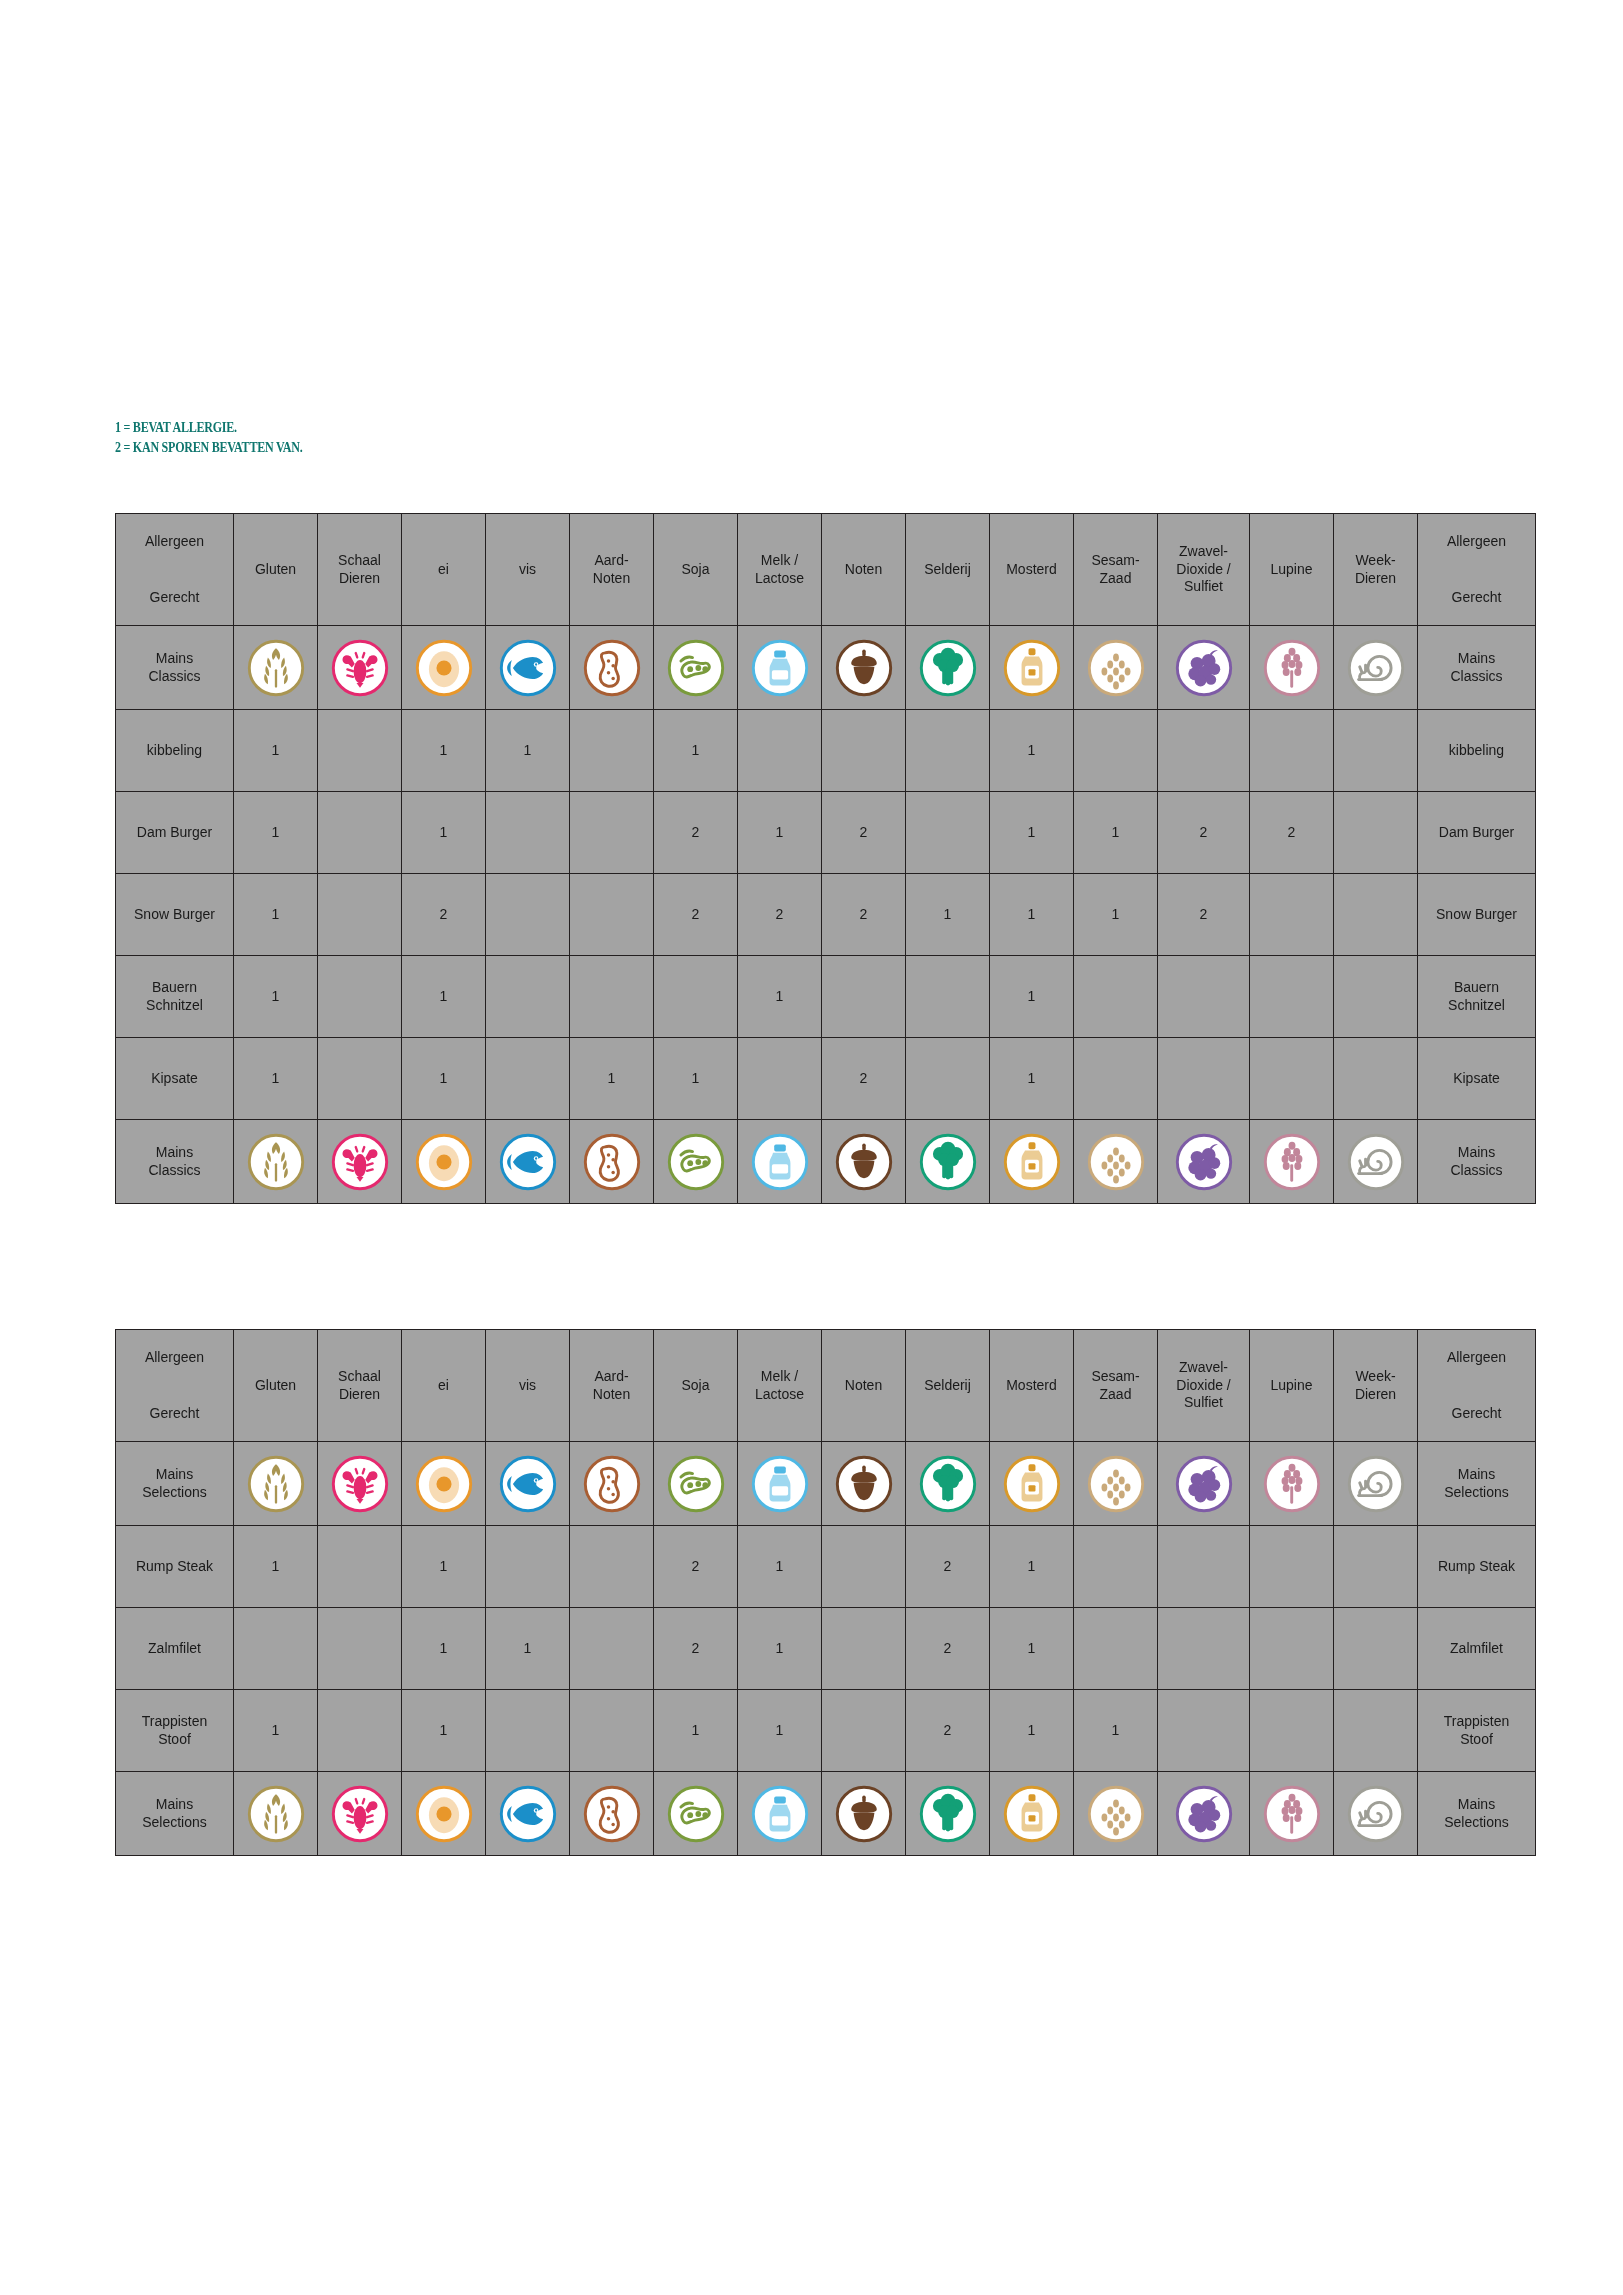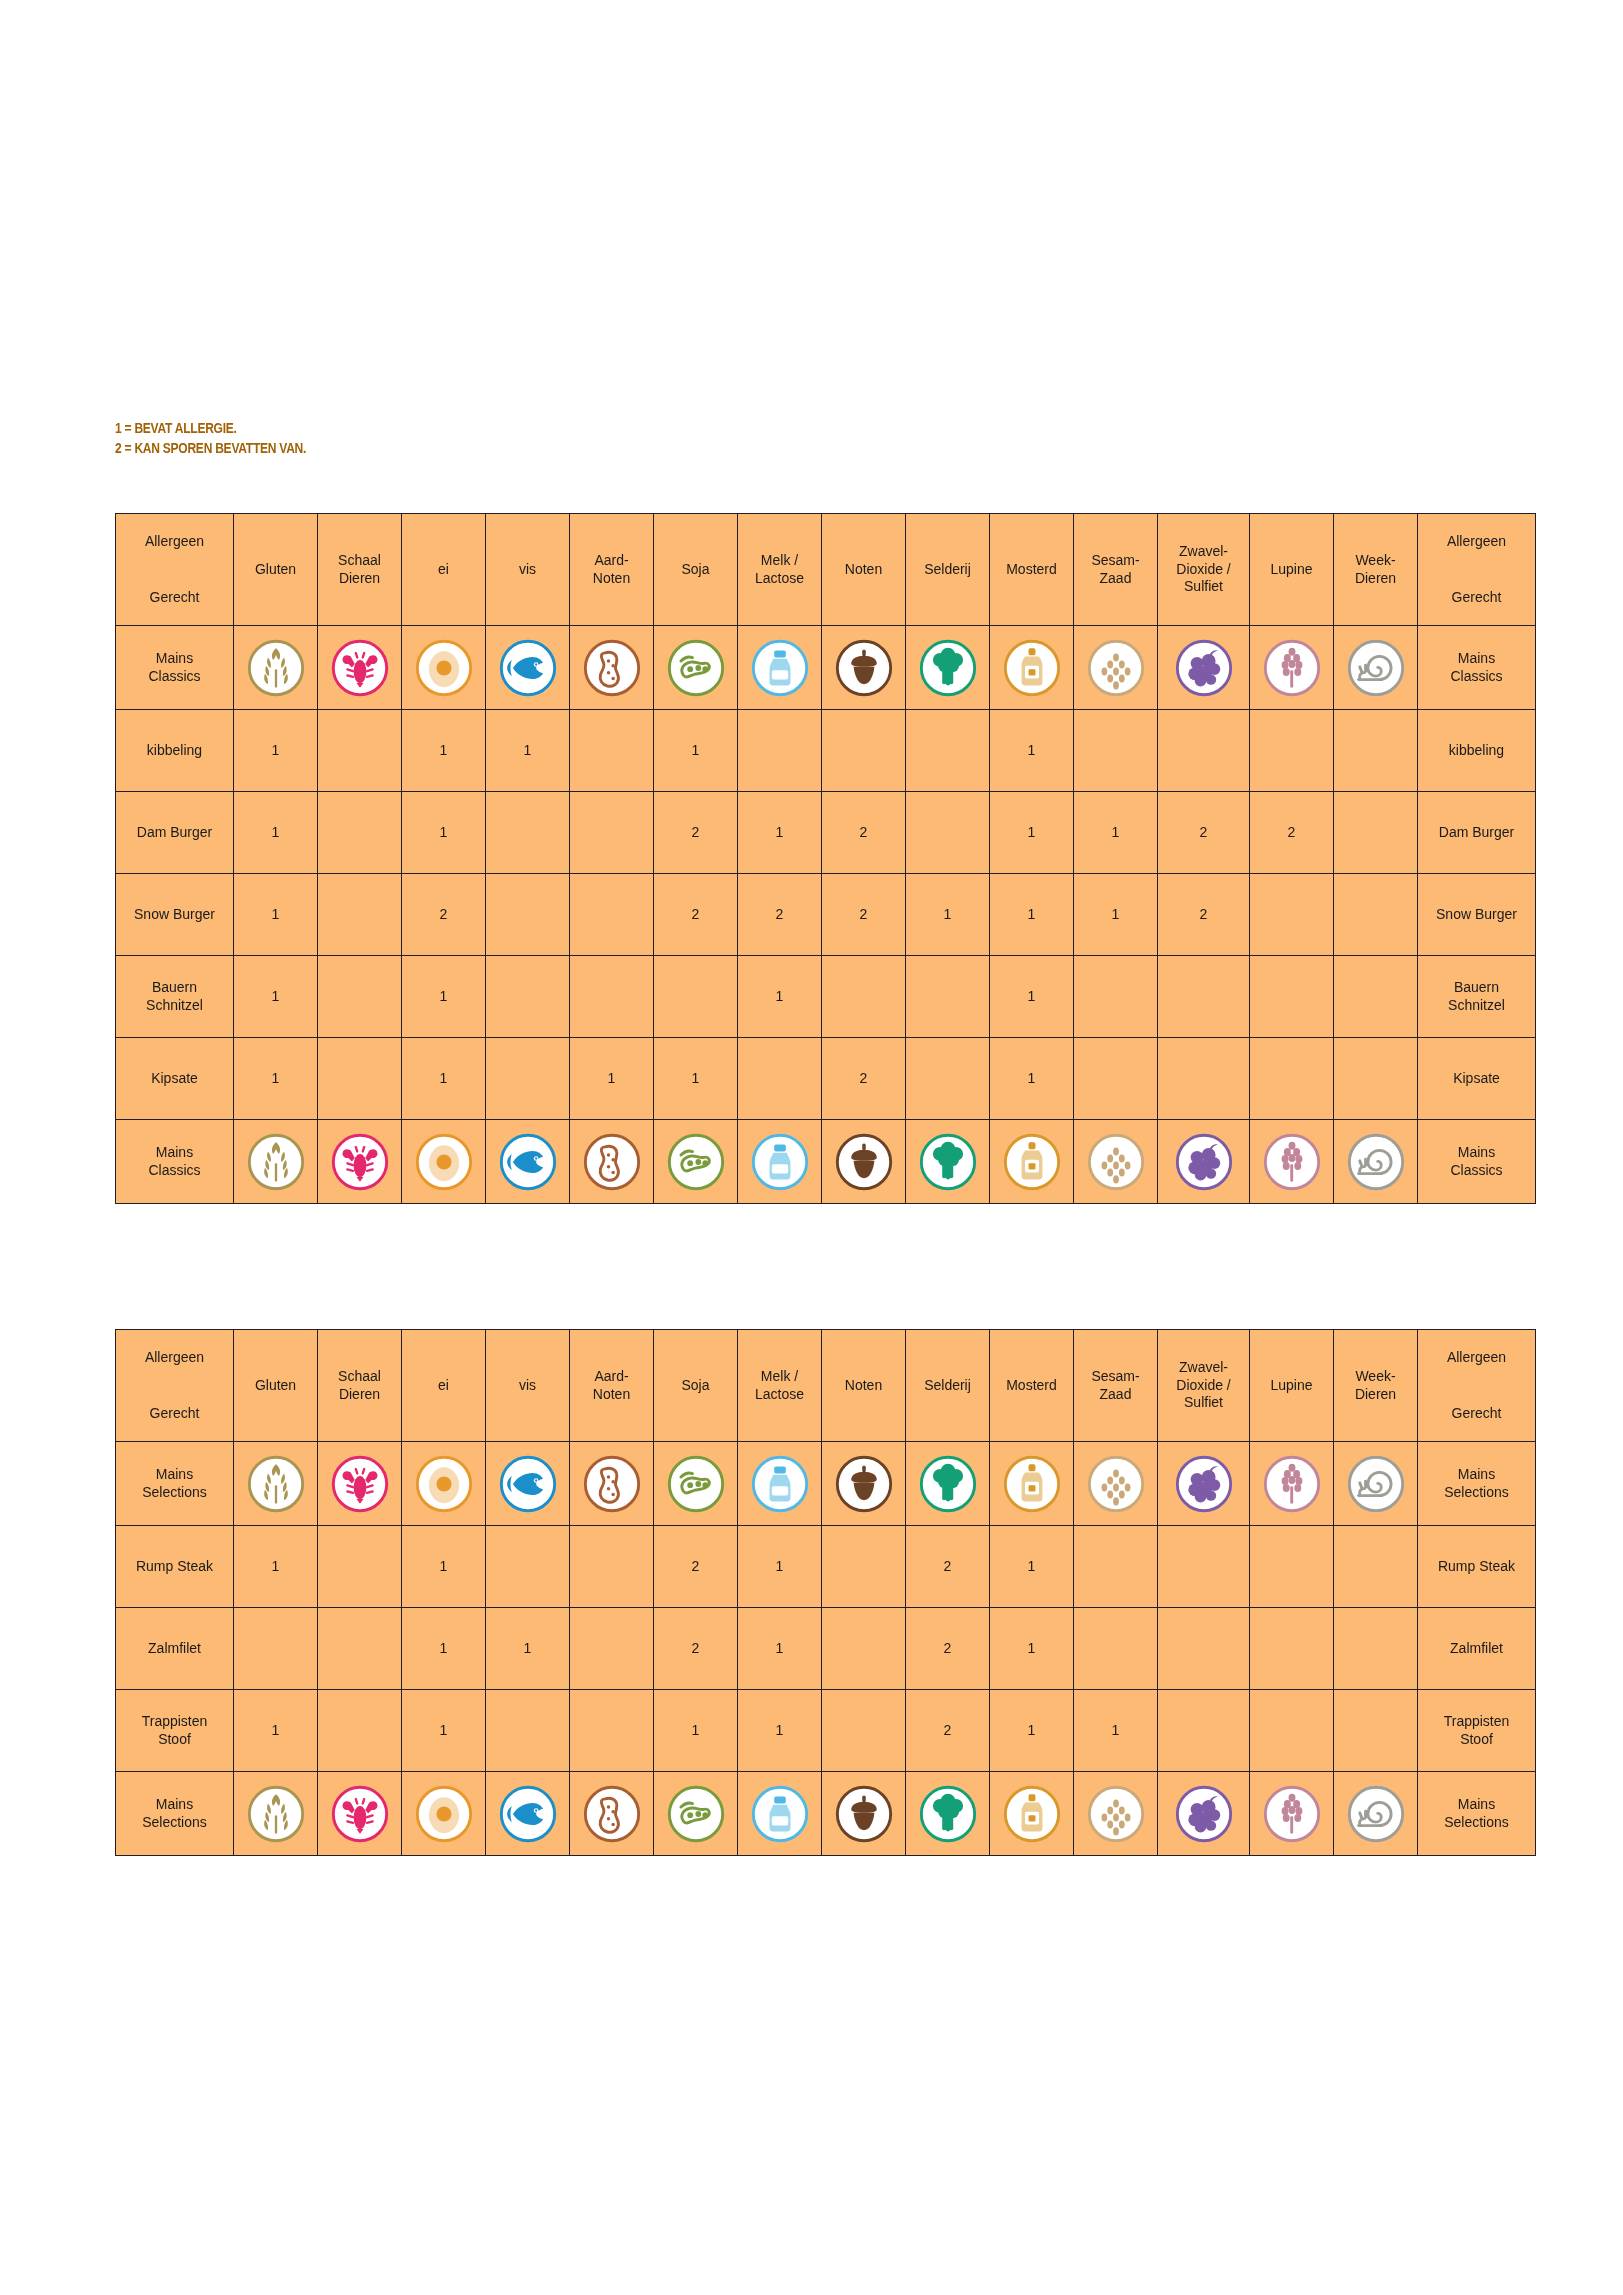--- a/index.html
+++ b/index.html
@@ -19,37 +19,37 @@
     position: absolute;
     left: 0;
     top: 0;
     width: 1623px;
     height: 2295px;
   }
   .legend {
     position: absolute;
     left: 115px;
     top: 418px;
-    font-family: Liberation Sans, sans-serif;
+    font-family: Liberation Serif, serif;
     font-weight: bold;
     font-size: 14px;
     letter-spacing: -0.3px;
     line-height: 1.45;
-    color: #a16207;
+    color: #0f766e;
   }
   .legend div {
     white-space: nowrap;
     transform: scaleX(0.86);
     transform-origin: left center;
   }
   table.allergen {
     position: absolute;
     border-collapse: collapse;
     table-layout: fixed;
-    background: #fdba74;
+    background: #a3a3a3;
   }
   table.allergen td, table.allergen th {
     border: 1.1px solid #231f20;
     text-align: center;
     vertical-align: middle;
     font-weight: normal;
     font-size: 14px;
     color: #1a1a1a;
     padding: 0;
     line-height: 1.25;

